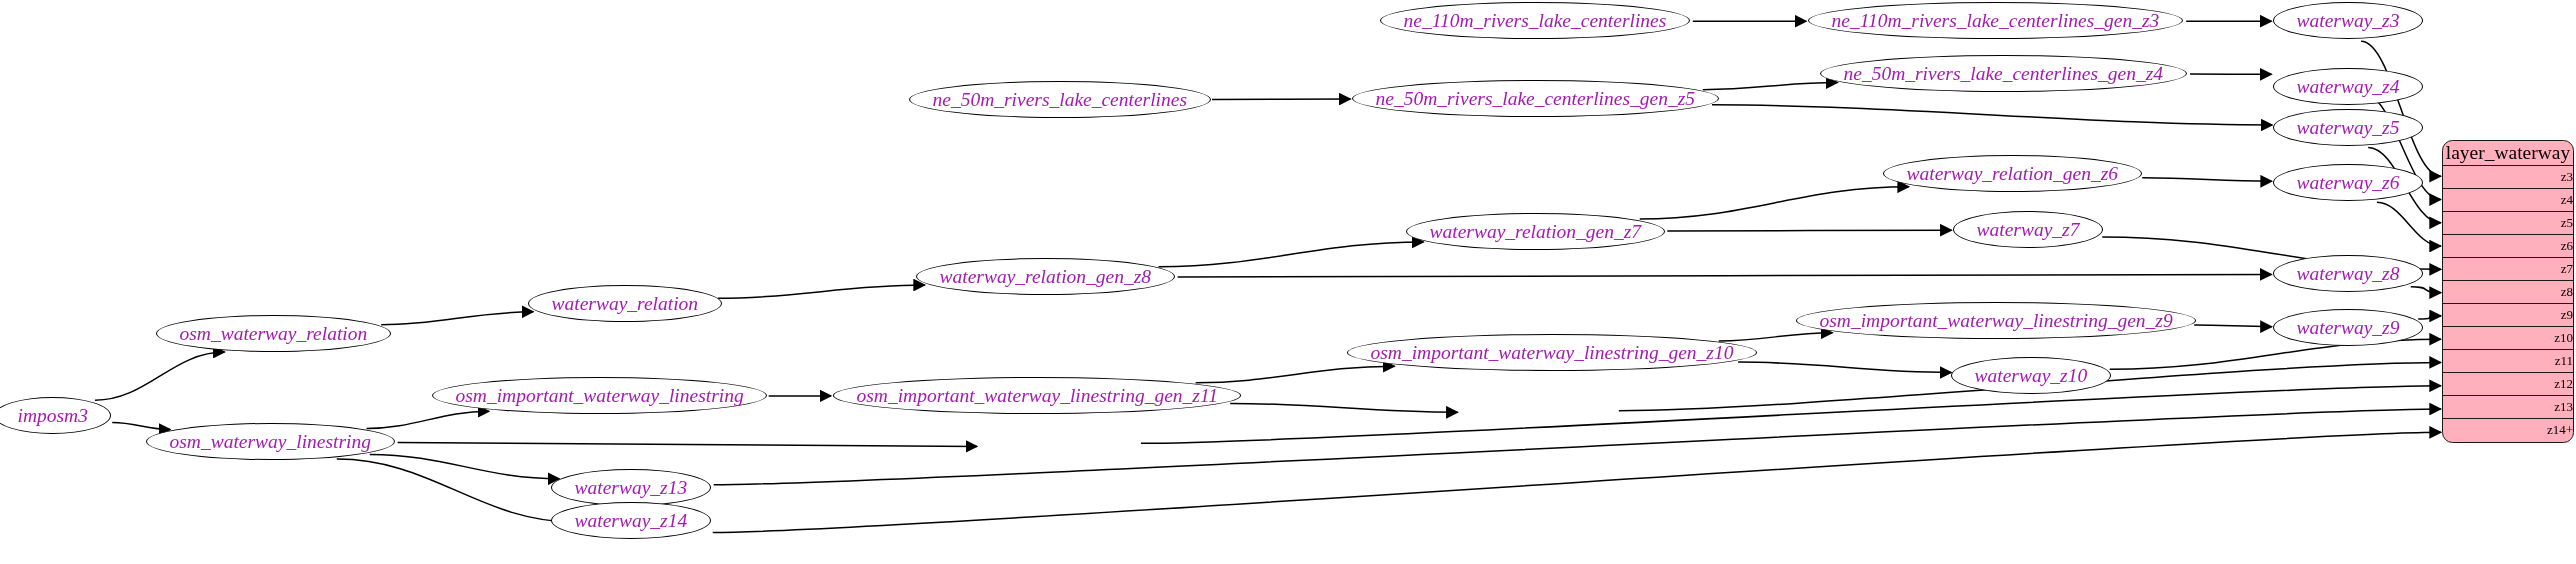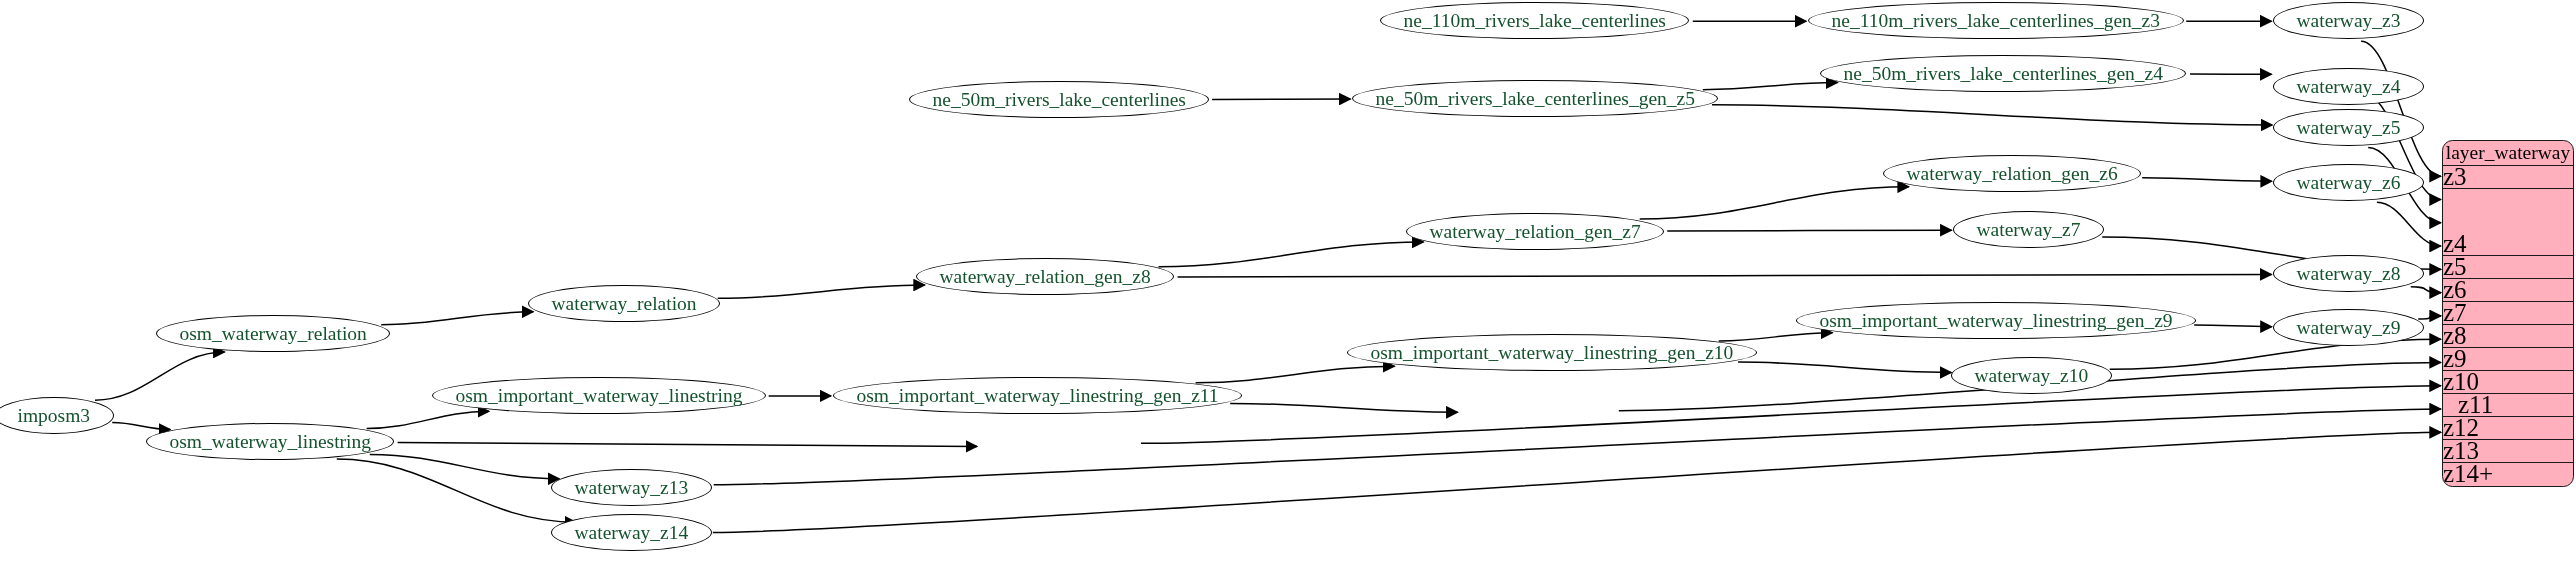--- a/index.html
+++ b/index.html
@@ -13,45 +13,46 @@
   #edge-layer{position:absolute;left:0;top:0;z-index:1;}
   .node{
     position:absolute;
     z-index:2;
     height:35px;line-height:35px;
     padding:0 22.5px;
     border:1.5px solid #000000;
     border-radius:50%;
     background:#ffffff;
     font-size:19.5px;
-    color:#14532d;
+    color:#a21caf;
     white-space:nowrap;
     text-align:center;
     box-sizing:content-box;
+    font-style:italic;
   }
   #db-table{
     position:absolute;
     z-index:2;
     border:1.5px solid #1a1a1a;
     border-radius:10.5px;
     overflow:hidden;
     box-sizing:border-box;
   }
   .tbl-header{
     height:25px;line-height:23px;
     text-align:center;
     font-size:19.5px;
     border-bottom:1.5px solid #1a1a1a;
     box-sizing:border-box;
     white-space:nowrap;
   }
   .tbl-row{
     height:23px;line-height:22px;
-    text-align:left;
-    font-size:25px;
+    text-align:right;
+    font-size:13px;
     border-bottom:0.8px solid #1a1a1a;
     box-sizing:border-box;
     white-space:nowrap;
   }
   .tbl-row:last-child{border-bottom:none;}
 </style>
 </head>
 <body>
 
 <div id="diagram" style="background: rgb(255, 255, 255);">
@@ -95,21 +96,21 @@
       <path d="M3219.9,424.6 C3249.9,424.6 3220.0,420.5 3250.0,420.5" fill="none" stroke="#000000" stroke-width="2" marker-end="url(#arrow)"></path>
       <path d="M2809.1,491.6 C2985.5,491.6 3073.7,451.5 3250.0,451.5" fill="none" stroke="#000000" stroke-width="2" marker-end="url(#arrow)"></path>
       <path d="M2155.5,546.7 C2395.5,546.7 3010.0,482.5 3250.0,482.5" fill="none" stroke="#000000" stroke-width="2" marker-end="url(#arrow)"></path>
       <path d="M1519.2,590.2 C1759.2,590.2 3010.0,513.5 3250.0,513.5" fill="none" stroke="#000000" stroke-width="2" marker-end="url(#arrow)"></path>
       <path d="M950.3,645.3 C1190.3,645.3 3010.0,544.5 3250.0,544.5" fill="none" stroke="#000000" stroke-width="2" marker-end="url(#arrow)"></path>
       <path d="M949.1,708.8 C1189.1,708.8 3010.0,575.5 3250.0,575.5" fill="none" stroke="#000000" stroke-width="2" marker-end="url(#arrow)"></path>
     </svg>
   <div id="db-table" style="left: 2442px; top: 140px; width: 132px; background: rgb(255, 176, 188);">
       <div class="tbl-header" style="height: 25px;">layer_waterway</div>
       <div class="tbl-row" style="height: 23px;">z3</div>
-      <div class="tbl-row" style="height: 23px; margin-top: 44px;">z4</div>
+      <div class="tbl-row" style="height: 23px;">z4</div>
       <div class="tbl-row" style="height: 23px;">z5</div>
       <div class="tbl-row" style="height: 23px;">z6</div>
       <div class="tbl-row" style="height: 23px;">z7</div>
       <div class="tbl-row" style="height: 23px;">z8</div>
       <div class="tbl-row" style="height: 23px;">z9</div>
       <div class="tbl-row" style="height: 23px;">z10</div>
       <div class="tbl-row" style="height: 23px; padding-left: 15px;">z11</div>
       <div class="tbl-row" style="height: 23px;">z12</div>
       <div class="tbl-row" style="height: 23px;">z13</div>
       <div class="tbl-row" style="height: 23px;">z14+</div>
@@ -132,15 +133,15 @@
     <div class="node" style="background: rgb(255, 255, 255); border-color: rgb(0, 0, 0); left: 1796px; top: 302px;">osm_important_waterway_linestring_gen_z9</div>
     <div class="node" style="background: rgb(255, 255, 255); border-color: rgb(0, 0, 0); left: 2273px; top: 2.3px;">waterway_z3</div>
     <div class="node" style="background: rgb(255, 255, 255); border-color: rgb(0, 0, 0); left: 2273px; top: 68px;">waterway_z4</div>
     <div class="node" style="background: rgb(255, 255, 255); border-color: rgb(0, 0, 0); left: 2273px; top: 109px;">waterway_z5</div>
     <div class="node" style="background: rgb(255, 255, 255); border-color: rgb(0, 0, 0); left: 2273px; top: 164px;">waterway_z6</div>
     <div class="node" style="background: rgb(255, 255, 255); border-color: rgb(0, 0, 0); left: 1953px; top: 211px;">waterway_z7</div>
     <div class="node" style="background: rgb(255, 255, 255); border-color: rgb(0, 0, 0); left: 2273px; top: 255px;">waterway_z8</div>
     <div class="node" style="background: rgb(255, 255, 255); border-color: rgb(0, 0, 0); left: 2273px; top: 309px;">waterway_z9</div>
     <div class="node" style="background: rgb(255, 255, 255); border-color: rgb(0, 0, 0); left: 1951px; top: 357px;">waterway_z10</div>
     <div class="node" style="background: rgb(255, 255, 255); border-color: rgb(0, 0, 0); left: 551px; top: 469px;">waterway_z13</div>
-    <div class="node" style="background: rgb(255, 255, 255); border-color: rgb(0, 0, 0); left: 551px; top: 514px;">waterway_z14</div>
+    <div class="node" style="background: rgb(255, 255, 255); border-color: rgb(0, 0, 0); left: 551px; top: 502px;">waterway_z14</div>
   </div>
 
 
 </body></html>

